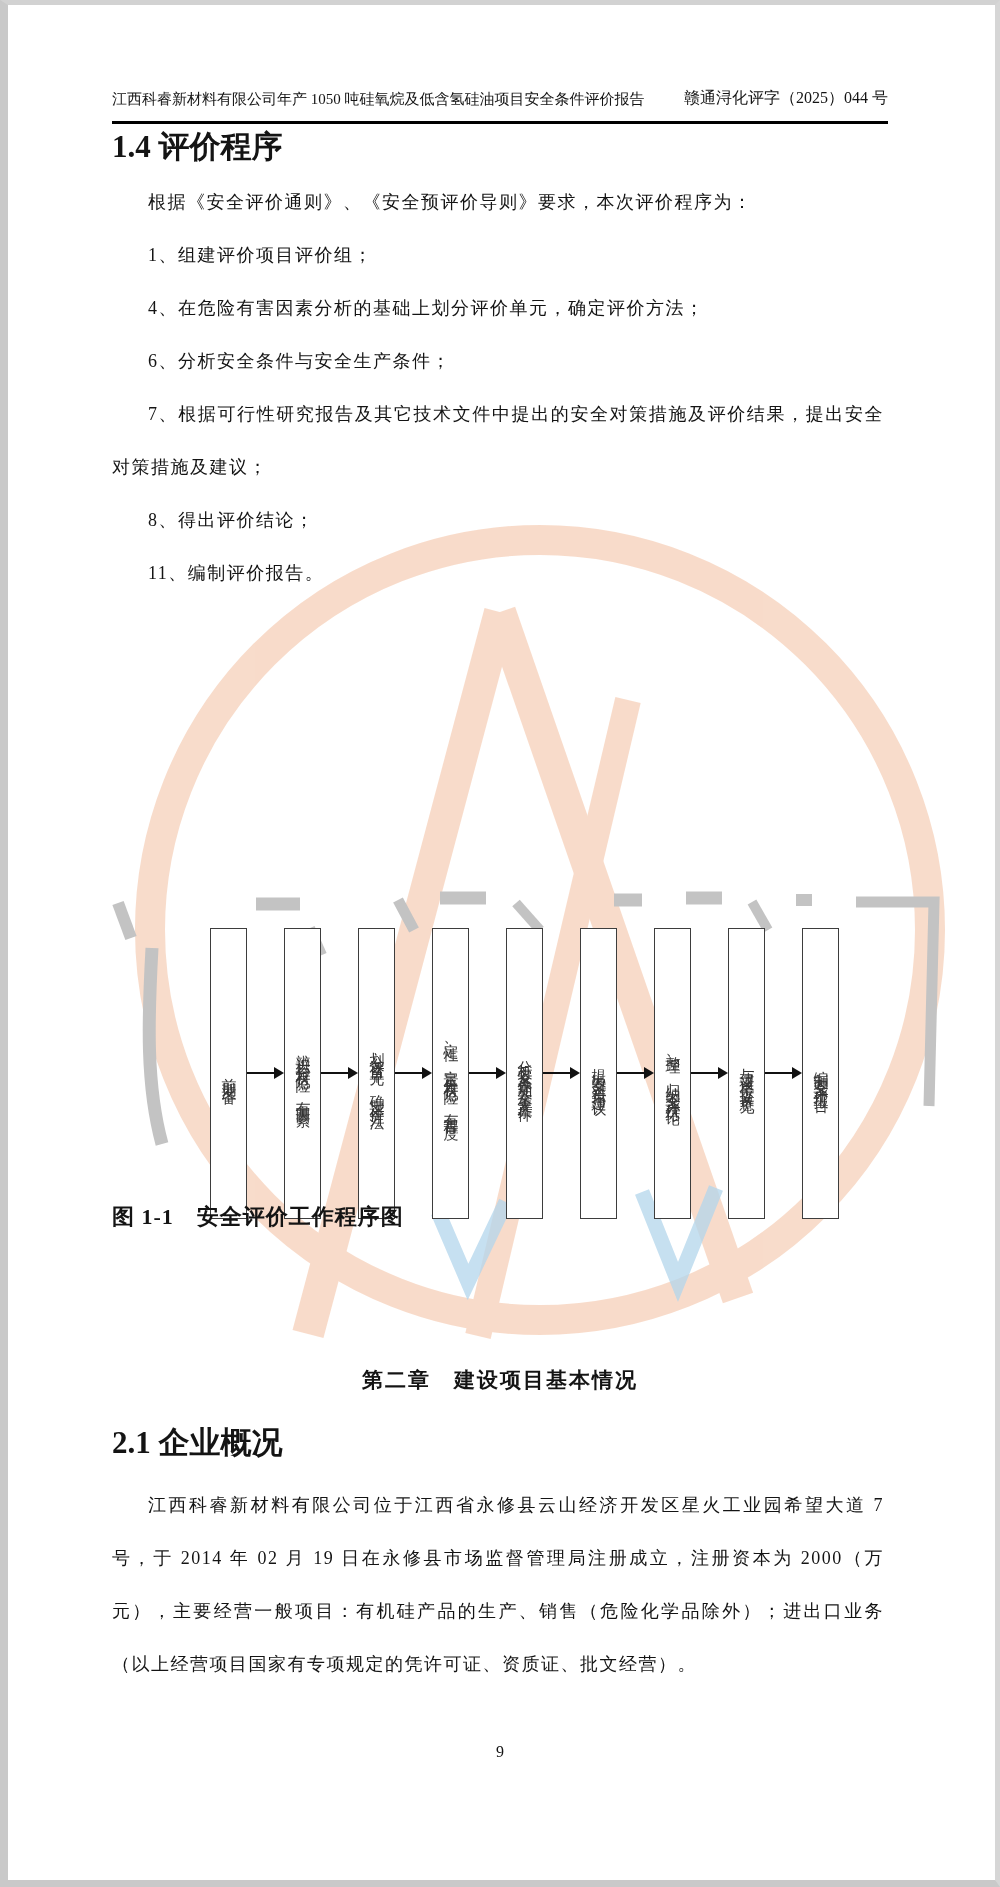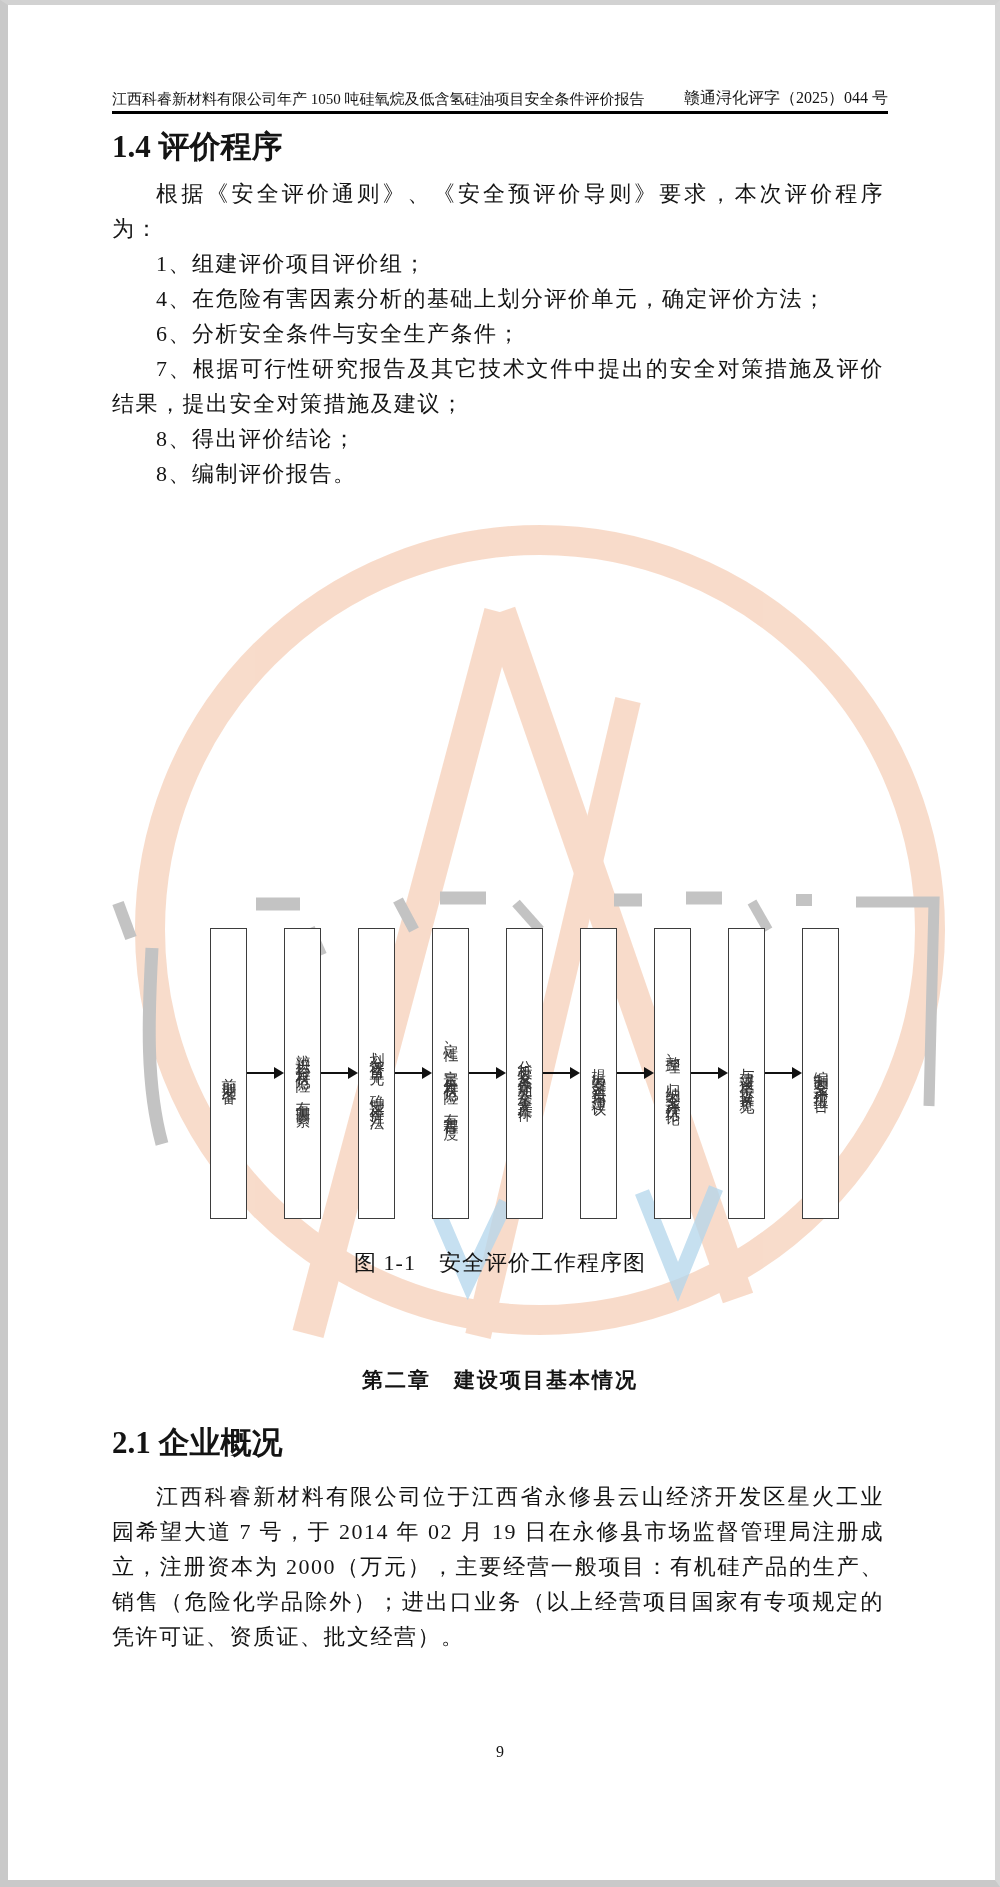--- a/index.html
+++ b/index.html
@@ -24,34 +24,34 @@
   .watermark {
     position:absolute; left:0; top:0; z-index:0;
   }
   .layer { position:absolute; z-index:1; }
 
   
   .header {
     left:112px; top:88px; width:776px;
     display:flex; justify-content:space-between; align-items:flex-end;
     border-bottom:3px solid #000;
-    padding-bottom:2px;
+    padding-bottom:12px;
     font-size:15px;
   }
   .header .doc-no { font-size:16px; white-space:nowrap; }
   .header .title { white-space:nowrap; }
 
   
   .text-block { left:112px; top:130px; width:772px; }
   h2.sec {
     font-size:31px; font-weight:bold; margin:0 0 12px 0; line-height:34px;
     font-family:"Liberation Serif","DejaVu Serif",serif;
   }
   p.body-line {
-    margin:0; font-size:22px; line-height:35px; letter-spacing:1.5px;
+    margin:0; font-size:18px; line-height:53px; letter-spacing:1.5px;
     text-align:justify; text-indent:2em;
   }
 
   
   .flowchart { left:210px; top:928px; display:flex; align-items:stretch; height:292px; }
   .flow-box {
     width:35px; height:289px;
     border:1.5px solid #3d3d3d;
     background:#ffffff;
     display:flex; align-items:center; justify-content:center;
@@ -63,22 +63,22 @@
     content:""; position:absolute; left:0; right:7px; top:144px;
     border-top:2px solid #111;
   }
   .flow-arrow::after {
     content:""; position:absolute; right:0; top:139px;
     border-left:10px solid #111;
     border-top:6px solid transparent;
     border-bottom:6px solid transparent;
   }
   .fig-caption {
-    left:112px; top:1248px; width:776px; text-align:center;
-    font-size:22px; font-weight:normal; letter-spacing:1px;
+    left:112px; top:1202px; width:776px; 
+    font-size:22px; font-weight:bold; letter-spacing:1px;
   }
   .chapter-title {
     left:112px; top:1366px; width:776px; text-align:center;
     font-size:21px; font-weight:bold; letter-spacing:2px;
   }
   .sec21 { left:112px; top:1426px; width:772px; }
   .company-par { left:112px; top:1479px; width:772px; }
   .page-no {
     left:112px; top:1743px; width:776px; text-align:center; font-size:16px;
   }
@@ -123,21 +123,21 @@
 </div>
 
 <div class="layer text-block">
   <h2 class="sec">1.4 评价程序</h2>
   <p class="body-line">根据《安全评价通则》、《安全预评价导则》要求，本次评价程序为：</p>
   <p class="body-line">1、组建评价项目评价组；</p>
   <p class="body-line">4、在危险有害因素分析的基础上划分评价单元，确定评价方法；</p>
   <p class="body-line">6、分析安全条件与安全生产条件；</p>
   <p class="body-line">7、根据可行性研究报告及其它技术文件中提出的安全对策措施及评价结果，提出安全对策措施及建议；</p>
   <p class="body-line">8、得出评价结论；</p>
-  <p class="body-line">8、编制评价报告。</p>
+  <p class="body-line">11、编制评价报告。</p>
 </div>
 
 <div class="layer flowchart">
   <div class="flow-box">前期准备</div>
   <div class="flow-arrow"></div>
   <div class="flow-box">辨识与分析危险、有害因素</div>
   <div class="flow-arrow"></div>
   <div class="flow-box">划分评价单元，确定评价方法</div>
   <div class="flow-arrow"></div>
   <div class="flow-box">定性、定量分析危险、有害程度</div>

